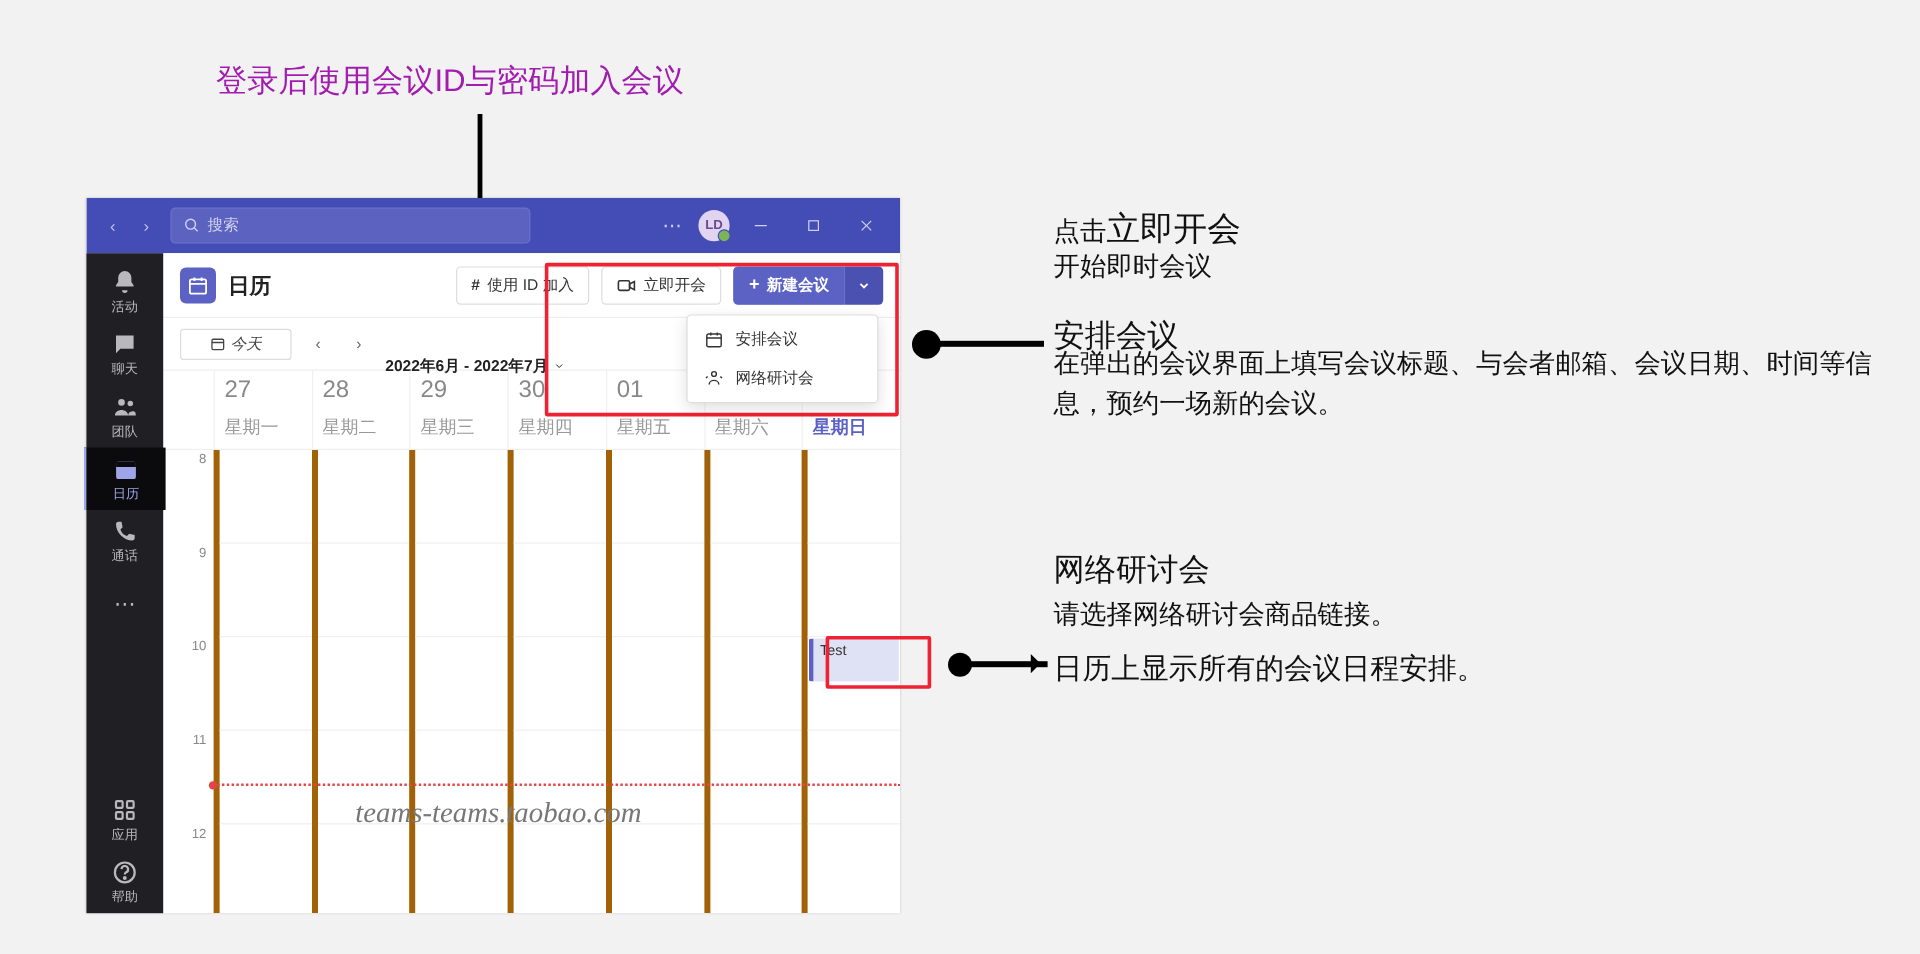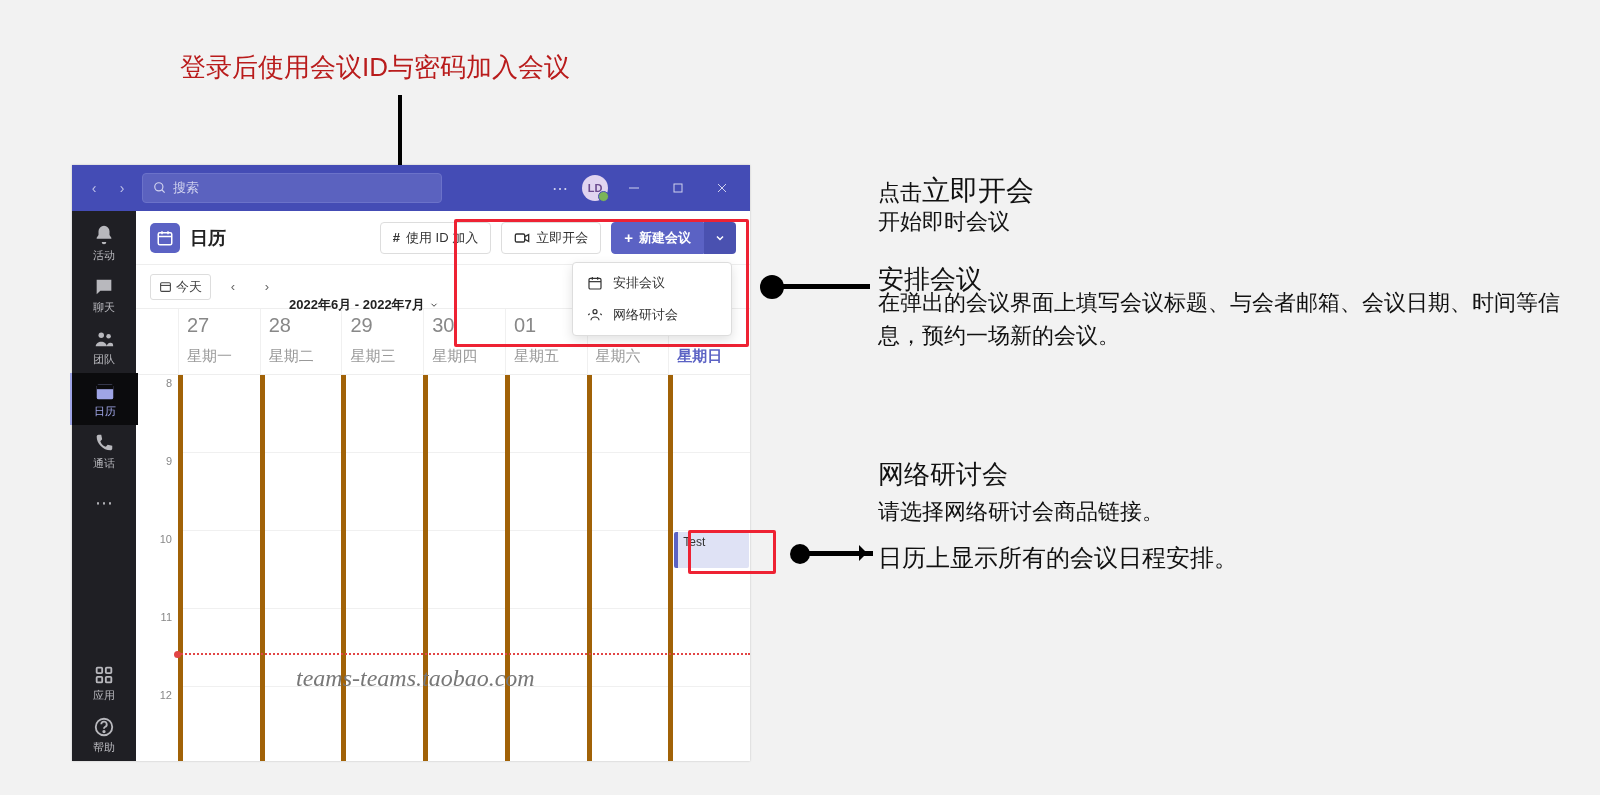--- a/index.html
+++ b/index.html
@@ -1,19 +1,19 @@
 <!DOCTYPE html>
 <html><head>
 <meta charset="utf-8">
 <style>
   * { box-sizing: border-box; margin: 0; padding: 0; font-family: "Segoe UI", "Microsoft YaHei", sans-serif; }
   body { background: #f2f2f2; width: 1600px; height: 795px; position: relative; overflow: hidden; }
   
   
-  .anno-top { position: absolute; left: 180px; top: 50px; font-size: 26px; color: #b91c1c; }
+  .anno-top { position: absolute; left: 180px; top: 50px; font-size: 26px; color: #a21caf; }
   .anno-top-line { position: absolute; left: 398px; top: 95px; width: 4px; height: 130px; background: #000; }
   .anno-top-dot { position: absolute; left: 390px; top: 220px; width: 20px; height: 20px; border-radius: 50%; background: #000; }
   
   .anno-right { position: absolute; left: 878px; font-size: 22px; color: #111; line-height: 1.5; }
   .anno-r1 { top: 170px; text-align: right; }
   .anno-r1b { top: 205px; font-size: 22px; }
   .anno-r2 { top: 260px; font-size: 26px; font-weight: 500;}
   .anno-r2b { top: 286px; width: 700px; }
   .anno-r3 { top: 455px; font-size: 26px; font-weight: 500;}
   .anno-r3b { top: 495px; }
@@ -49,21 +49,21 @@
   
   .main { flex:1; display:flex; flex-direction:column; min-width:0; background:#fff;}
   .toolbar { height:54px; display:flex; align-items:center; padding:0 14px; gap:10px; border-bottom:1px solid #eee;}
   .cal-icon { width:30px; height:30px; background:#5b62c4; border-radius:5px; display:flex; align-items:center; justify-content:center; color:#fff;}
   .cal-title { font-size:18px; font-weight:700; color:#222; margin-right:auto;}
   .tb-btn { height:32px; padding:0 12px; border:1px solid #ddd; border-radius:4px; background:#fff; display:flex; align-items:center; gap:6px; font-size:13px; color:#333; cursor:pointer; white-space:nowrap;}
   .tb-btn.primary { background:#5b62c4; color:#fff; border-color:#5b62c4; font-weight:600;}
   .tb-chevron { width:32px; height:32px; background:#4a51b0; display:flex; align-items:center; justify-content:center; color:#fff; border-radius:0 4px 4px 0; margin-left:-10px; cursor:pointer;}
   
   .datebar { height:44px; display:flex; align-items:center; padding:0 14px; gap:10px; border-bottom:1px solid #eee; font-size:13px; color:#444;}
-  .today-btn { padding:3px 8px; border:1px solid #ddd; border-radius:3px; display:flex; align-items:center; gap:4px; cursor:pointer;}
+  .today-btn { padding:3px 24px; border:1px solid #ddd; border-radius:3px; display:flex; align-items:center; gap:4px; cursor:pointer;font-style:italic;}
   .nav-chev { width:24px; height:24px; display:flex; align-items:center; justify-content:center; cursor:pointer; color:#666;}
   .date-range { font-weight:600; color:#222; display:flex; align-items:center; gap:4px;margin-top:36px;}
   
   .dayheader { display:flex; border-bottom:1px solid #eee;}
   .time-gutter-h { width:42px; }
   .day-col-h { flex:1; padding:6px 8px 8px; border-left:1px solid #f0f0f0;}
   .day-num { font-size:20px; color:#888; line-height:1;}
   .day-name { font-size:15px; color:#999; margin-top:12px;}
   .day-col-h.today .day-num { color:#5b62c4; font-weight:700;}
   .day-col-h.today .day-name { color:#5b62c4; font-weight:600;}

